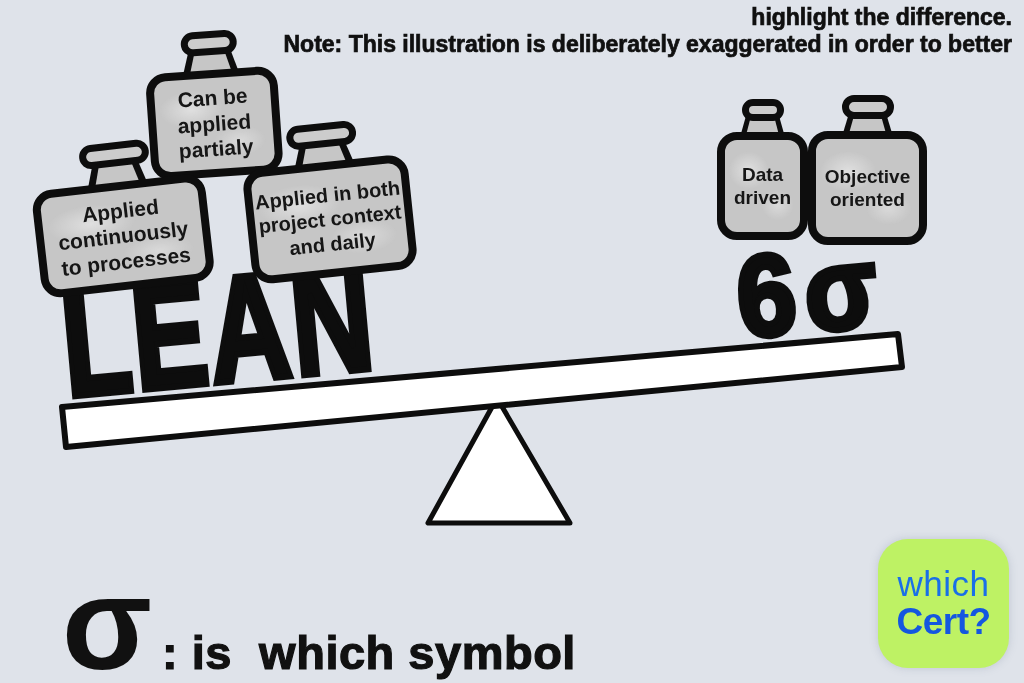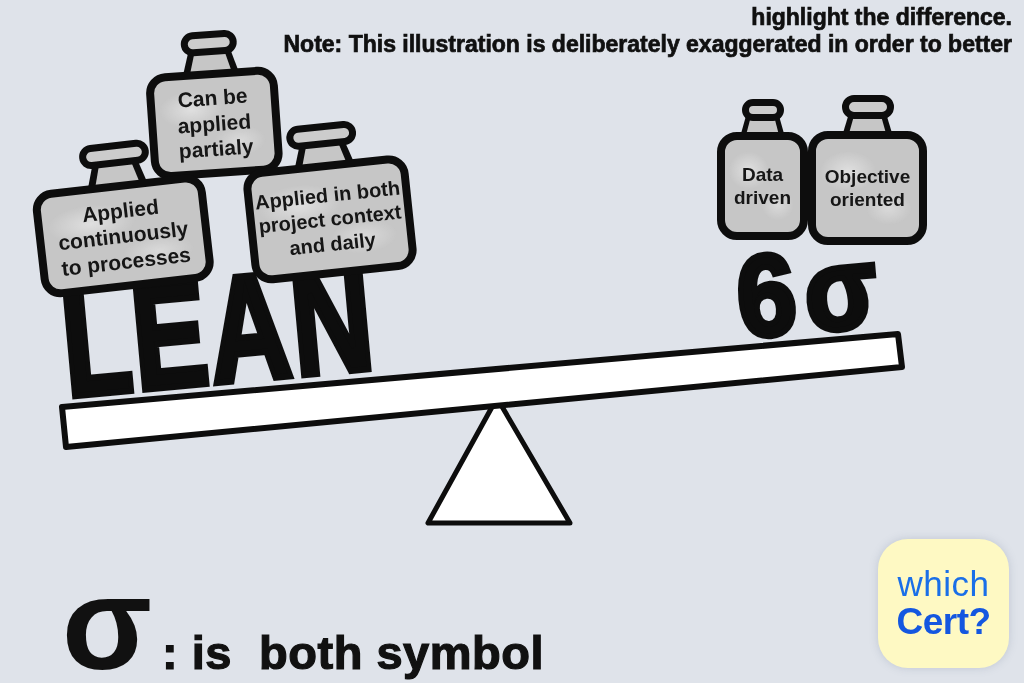--- a/index.html
+++ b/index.html
@@ -102,21 +102,21 @@
   .footer{position:absolute;left:44px;top:540px;z-index:10;color:#111;white-space:pre;}
   .sigma-big{font-size:132px;line-height:1;font-weight:700;}
   .sigma-cap{
     font-size:47px;font-weight:700;margin-left:10px;
     -webkit-text-stroke:1.2px #111;letter-spacing:0.5px;
   }
 
   
   .logo{
     position:absolute;left:878px;top:539px;width:131px;height:129px;z-index:10;
-    background:#fef9c3;border-radius:30px;
+    background:#bef264;border-radius:30px;
     box-shadow:0 0 8px rgba(110,125,150,.28);
     display:flex;flex-direction:column;align-items:center;justify-content:center;
   }
   .logo-which{font-size:35px;font-weight:400;color:#1a6fe8;line-height:1.08;letter-spacing:.5px;}
   .logo-cert{font-size:37px;font-weight:700;color:#1457e0;line-height:1.08;letter-spacing:-.5px;}
 </style>
 </head>
 <body>
 
 <div class="canvas">
@@ -181,21 +181,21 @@
 oriented</span>
     </div>
   </div>
 
   <svg class="scene" viewBox="0 0 1024 683">
     <polygon points="497,398 428,523 570,523" fill="#ffffff" stroke="#0d0d0d" stroke-width="5" stroke-linejoin="round"></polygon>
     <polygon points="62,407 898,334 902,367 66,447" fill="#ffffff" stroke="#0d0d0d" stroke-width="6" stroke-linejoin="round"></polygon>
   </svg>
 
   <div class="footer">
-    <span class="sigma-big">σ</span><span class="sigma-cap">: is  both symbol</span>
+    <span class="sigma-big">σ</span><span class="sigma-cap">: is  which symbol</span>
   </div>
 
   <div class="logo">
     <div class="logo-which">which</div>
     <div class="logo-cert">Cert?</div>
   </div>
 
 </div>
 
 </body></html>

